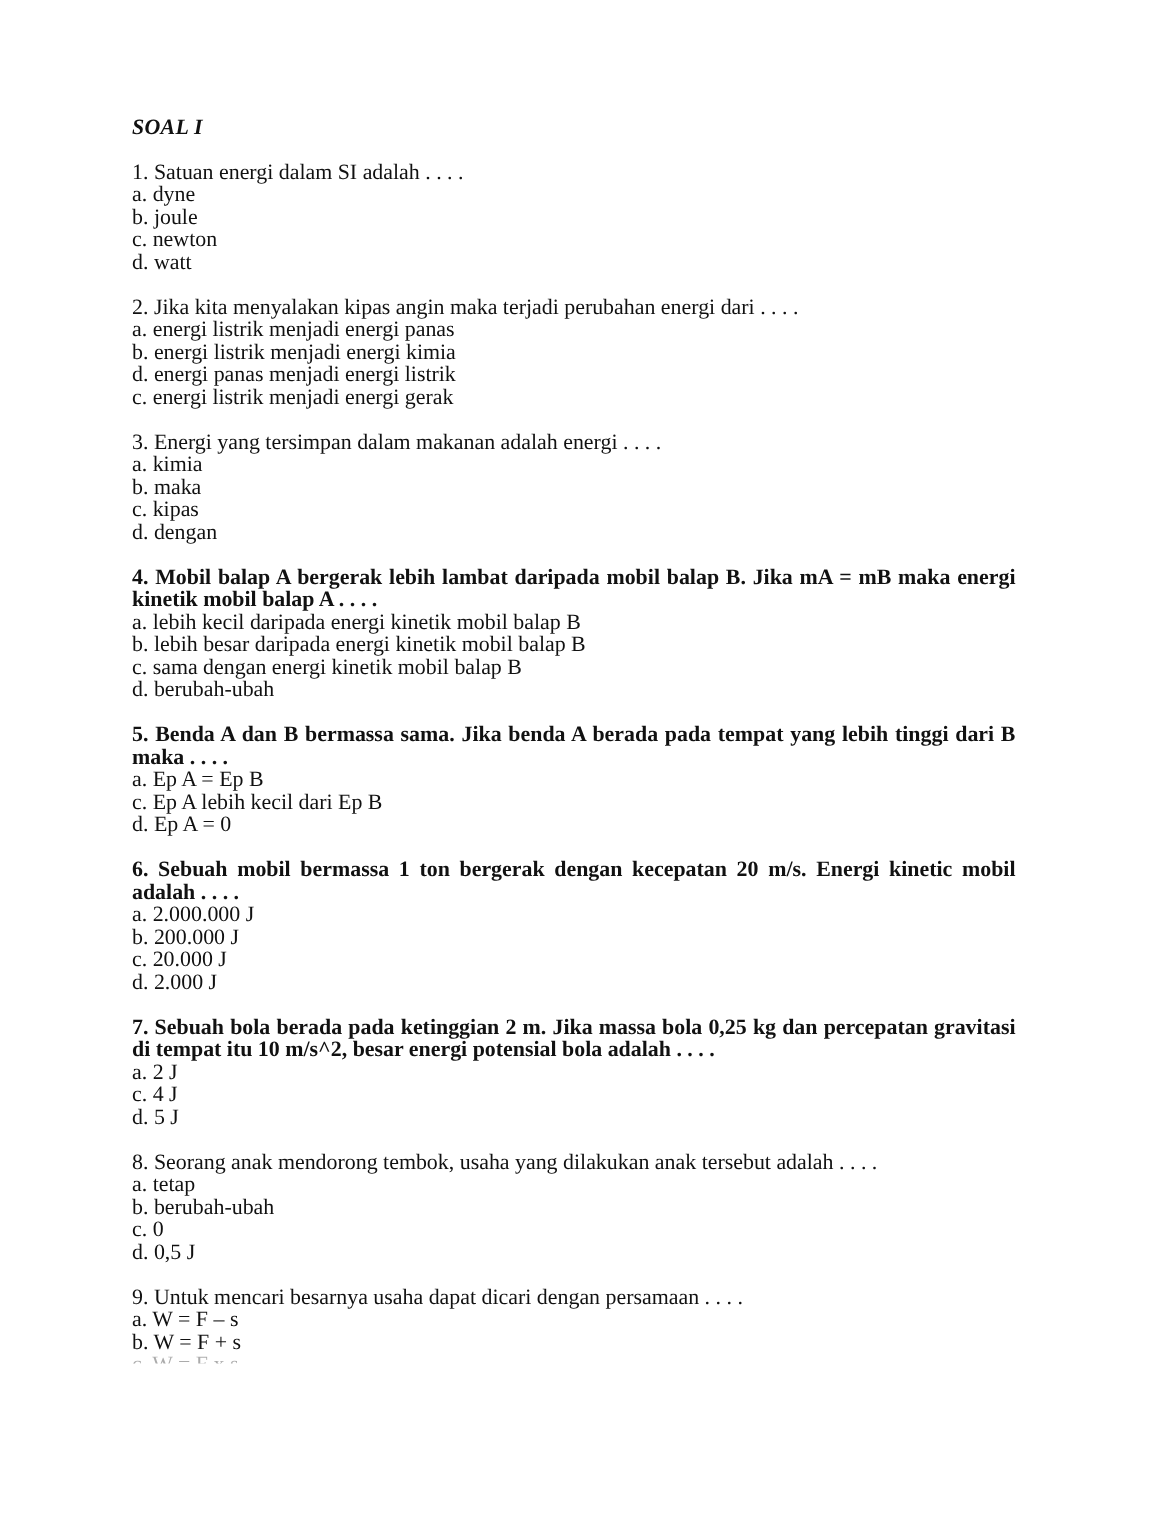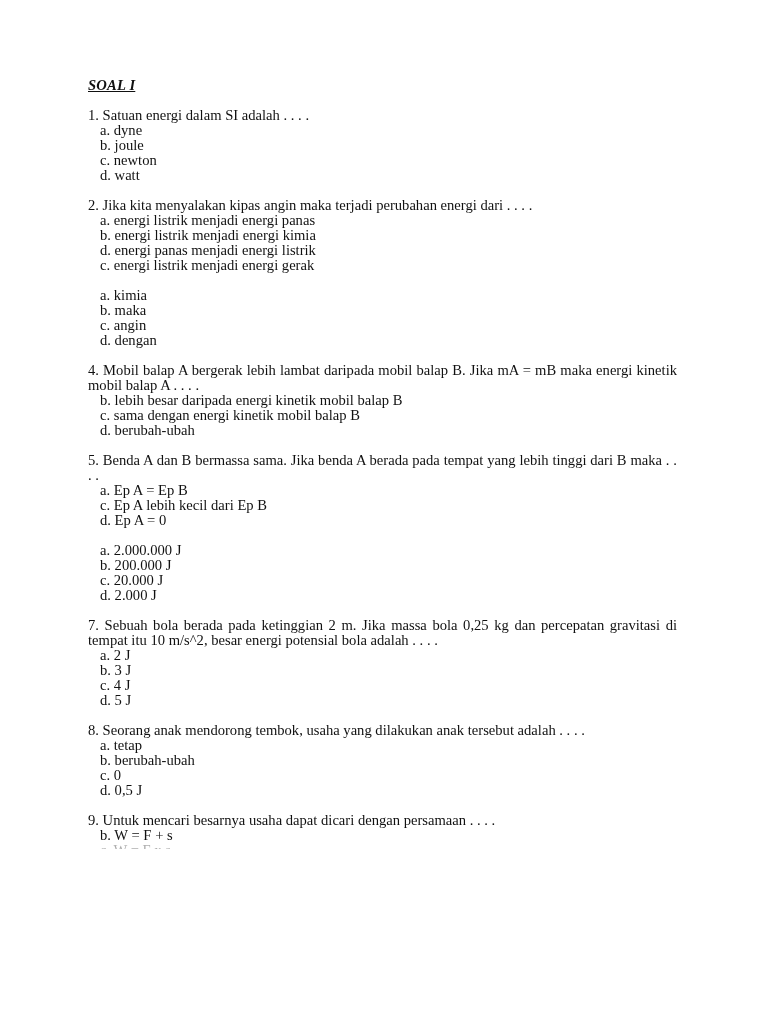--- a/index.html
+++ b/index.html
@@ -19,39 +19,38 @@
       position: absolute;
       left: 88px;
       top: 78px;
       width: 589px;
       font-size: 14.6px;
       line-height: 15px;
     }
     .heading {
       font-weight: bold;
       font-style: italic;
-      text-decoration: underline;
       height: 15px;
       margin-bottom: 15px;
       letter-spacing: 0.2px;
     }
     .question {
       margin-bottom: 15px;
     }
     .q-text {
       text-align: justify;
       text-align-last: left;
+      font-weight: bold;
     }
     .q-line {
       white-space: nowrap;
     }
     .opt {
       white-space: nowrap;
       height: 15px;
-      margin-left: 12px;
     }
     .partial {
       height: 6px;
       overflow: hidden;
       opacity: 0.35;
     }
   </style>
 </head>
 <body>
 
@@ -68,61 +67,64 @@
 
   <div class="question">
     <div class="q-line"><span>2.</span> <span>Jika kita menyalakan kipas angin maka terjadi perubahan energi dari . . . .</span></div>
     <div class="opt">a. energi listrik menjadi energi panas</div>
     <div class="opt">b. energi listrik menjadi energi kimia</div>
     <div class="opt">d. energi panas menjadi energi listrik</div>
     <div class="opt">c. energi listrik menjadi energi gerak</div>
   </div>
 
   <div class="question">
+    <div class="q-line"><span>3.</span> <span>Energi yang tersimpan dalam makanan adalah energi . . . .</span></div>
     <div class="opt">a. kimia</div>
     <div class="opt">b. maka</div>
-    <div class="opt">c. angin</div>
+    <div class="opt">c. kipas</div>
     <div class="opt">d. dengan</div>
   </div>
 
   <div class="question">
     <div class="q-text"><span>4.</span> <span>Mobil balap A bergerak lebih lambat daripada mobil balap B. Jika mA = mB maka energi kinetik mobil balap A . . . .</span></div>
+    <div class="opt">a. lebih kecil daripada energi kinetik mobil balap B</div>
     <div class="opt">b. lebih besar daripada energi kinetik mobil balap B</div>
     <div class="opt">c. sama dengan energi kinetik mobil balap B</div>
     <div class="opt">d. berubah-ubah</div>
   </div>
 
   <div class="question">
     <div class="q-text"><span>5.</span> <span>Benda A dan B bermassa sama. Jika benda A berada pada tempat yang lebih tinggi dari B maka . . . .</span></div>
     <div class="opt">a. Ep A = Ep B</div>
     <div class="opt">c. Ep A lebih kecil dari Ep B</div>
     <div class="opt">d. Ep A = 0</div>
   </div>
 
   <div class="question">
+    <div class="q-text"><span>6.</span> <span>Sebuah mobil bermassa 1 ton bergerak dengan kecepatan 20 m/s. Energi kinetic mobil adalah . . . .</span></div>
     <div class="opt">a. 2.000.000 J</div>
     <div class="opt">b. 200.000 J</div>
     <div class="opt">c. 20.000 J</div>
     <div class="opt">d. 2.000 J</div>
   </div>
 
   <div class="question">
     <div class="q-text"><span>7.</span> <span>Sebuah bola berada pada ketinggian 2 m. Jika massa bola 0,25 kg dan percepatan gravitasi di tempat itu 10 m/s^2, besar energi potensial bola adalah . . . .</span></div>
     <div class="opt">a. 2 J</div>
-    <div class="opt">b. 3 J</div>
     <div class="opt">c. 4 J</div>
     <div class="opt">d. 5 J</div>
   </div>
 
   <div class="question">
     <div class="q-line"><span>8.</span> <span>Seorang anak mendorong tembok, usaha yang dilakukan anak tersebut adalah . . . .</span></div>
     <div class="opt">a. tetap</div>
     <div class="opt">b. berubah-ubah</div>
     <div class="opt">c. 0</div>
     <div class="opt">d. 0,5 J</div>
   </div>
 
   <div class="question">
     <div class="q-line"><span>9.</span> <span>Untuk mencari besarnya usaha dapat dicari dengan persamaan . . . .</span></div>
+    <div class="opt">a. W = F – s</div>
     <div class="opt">b. W = F + s</div>
     <div class="opt partial">c. W = F x s</div>
   </div>
 </div>
 
 </body></html>

